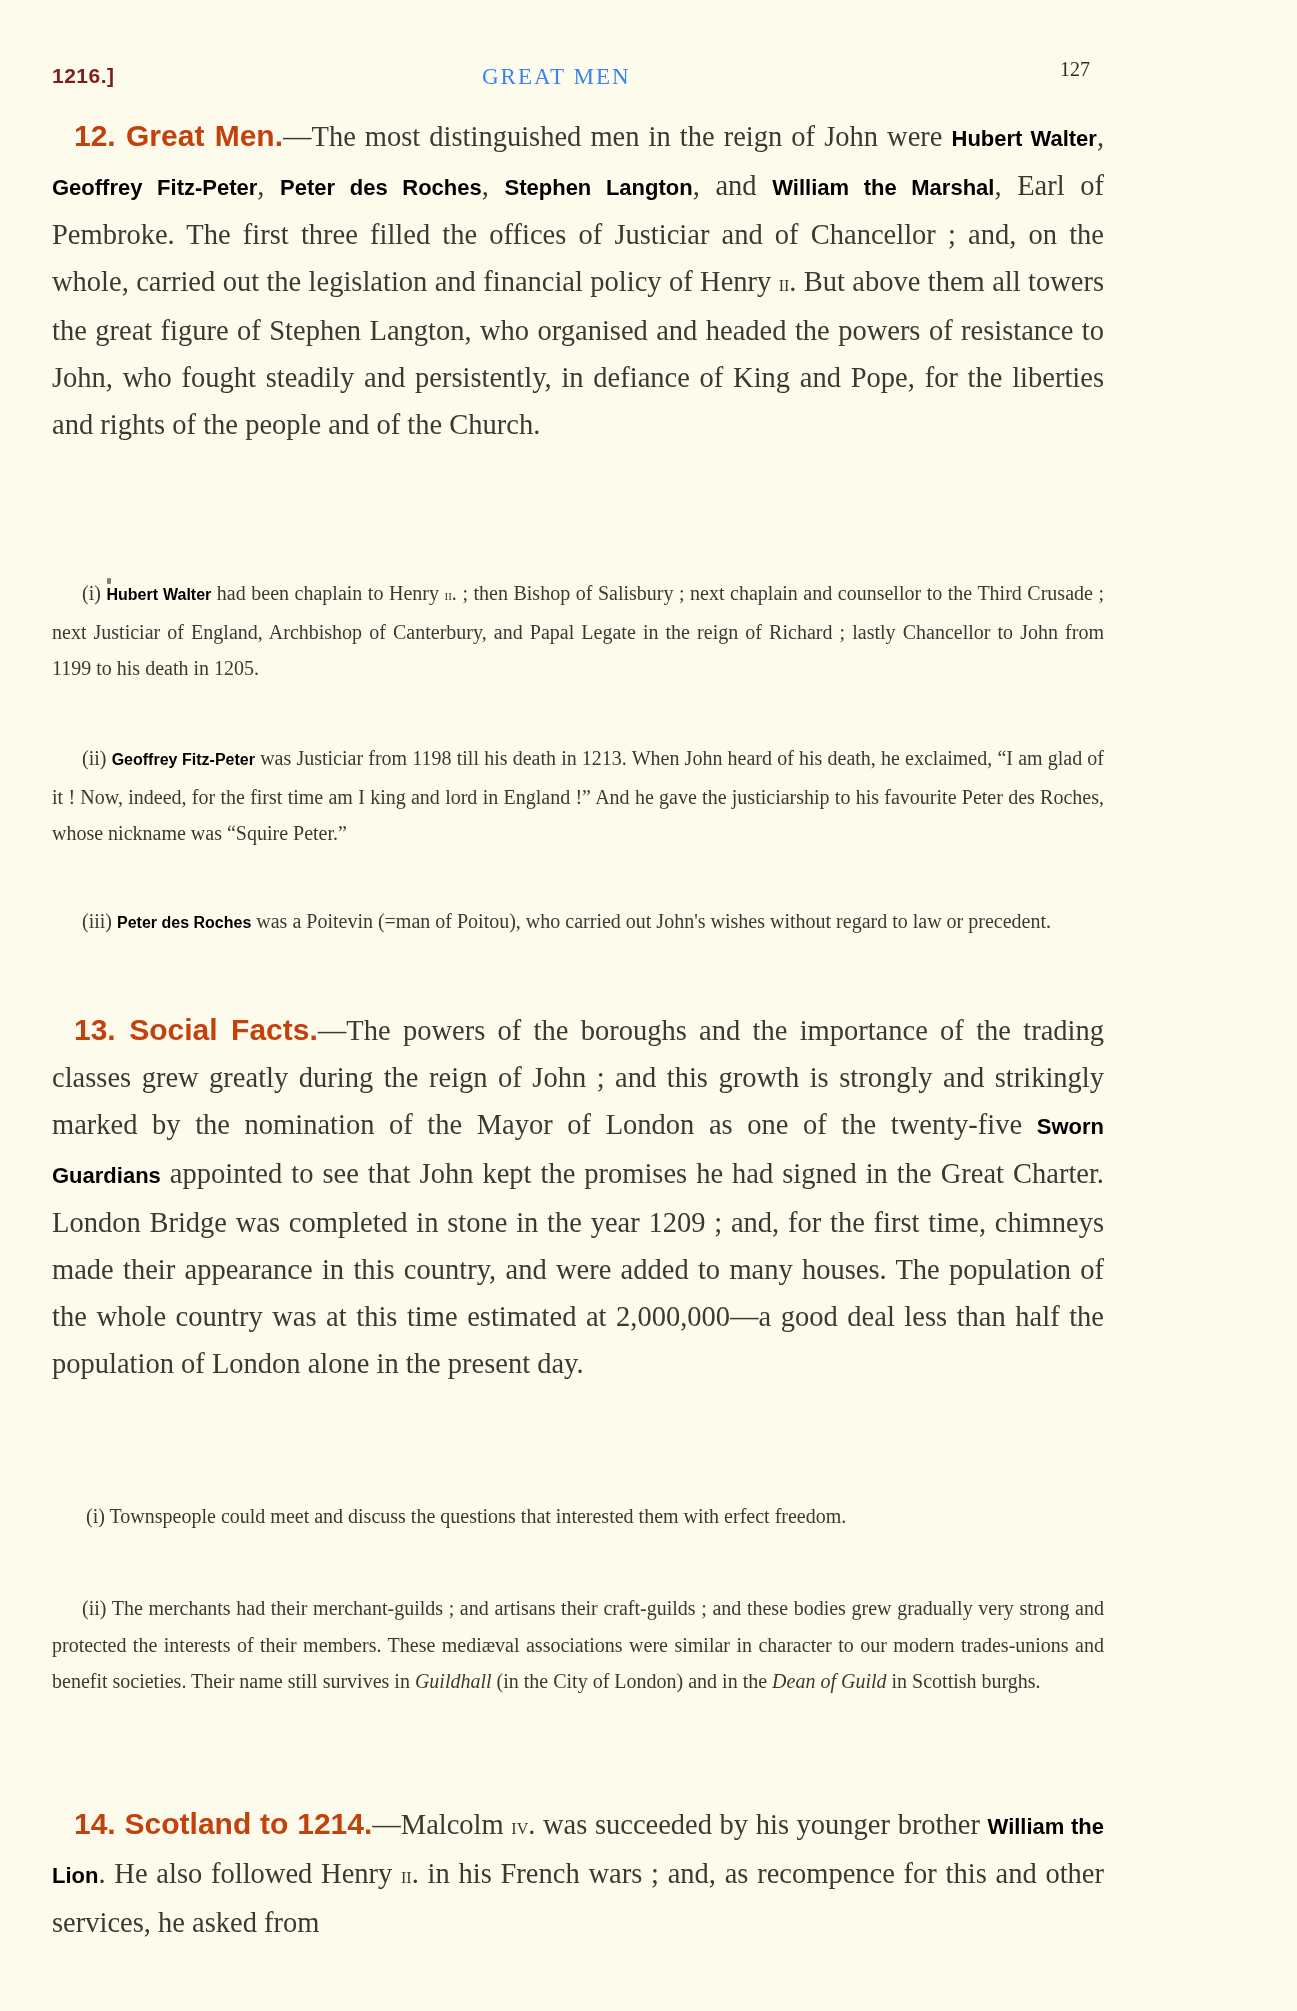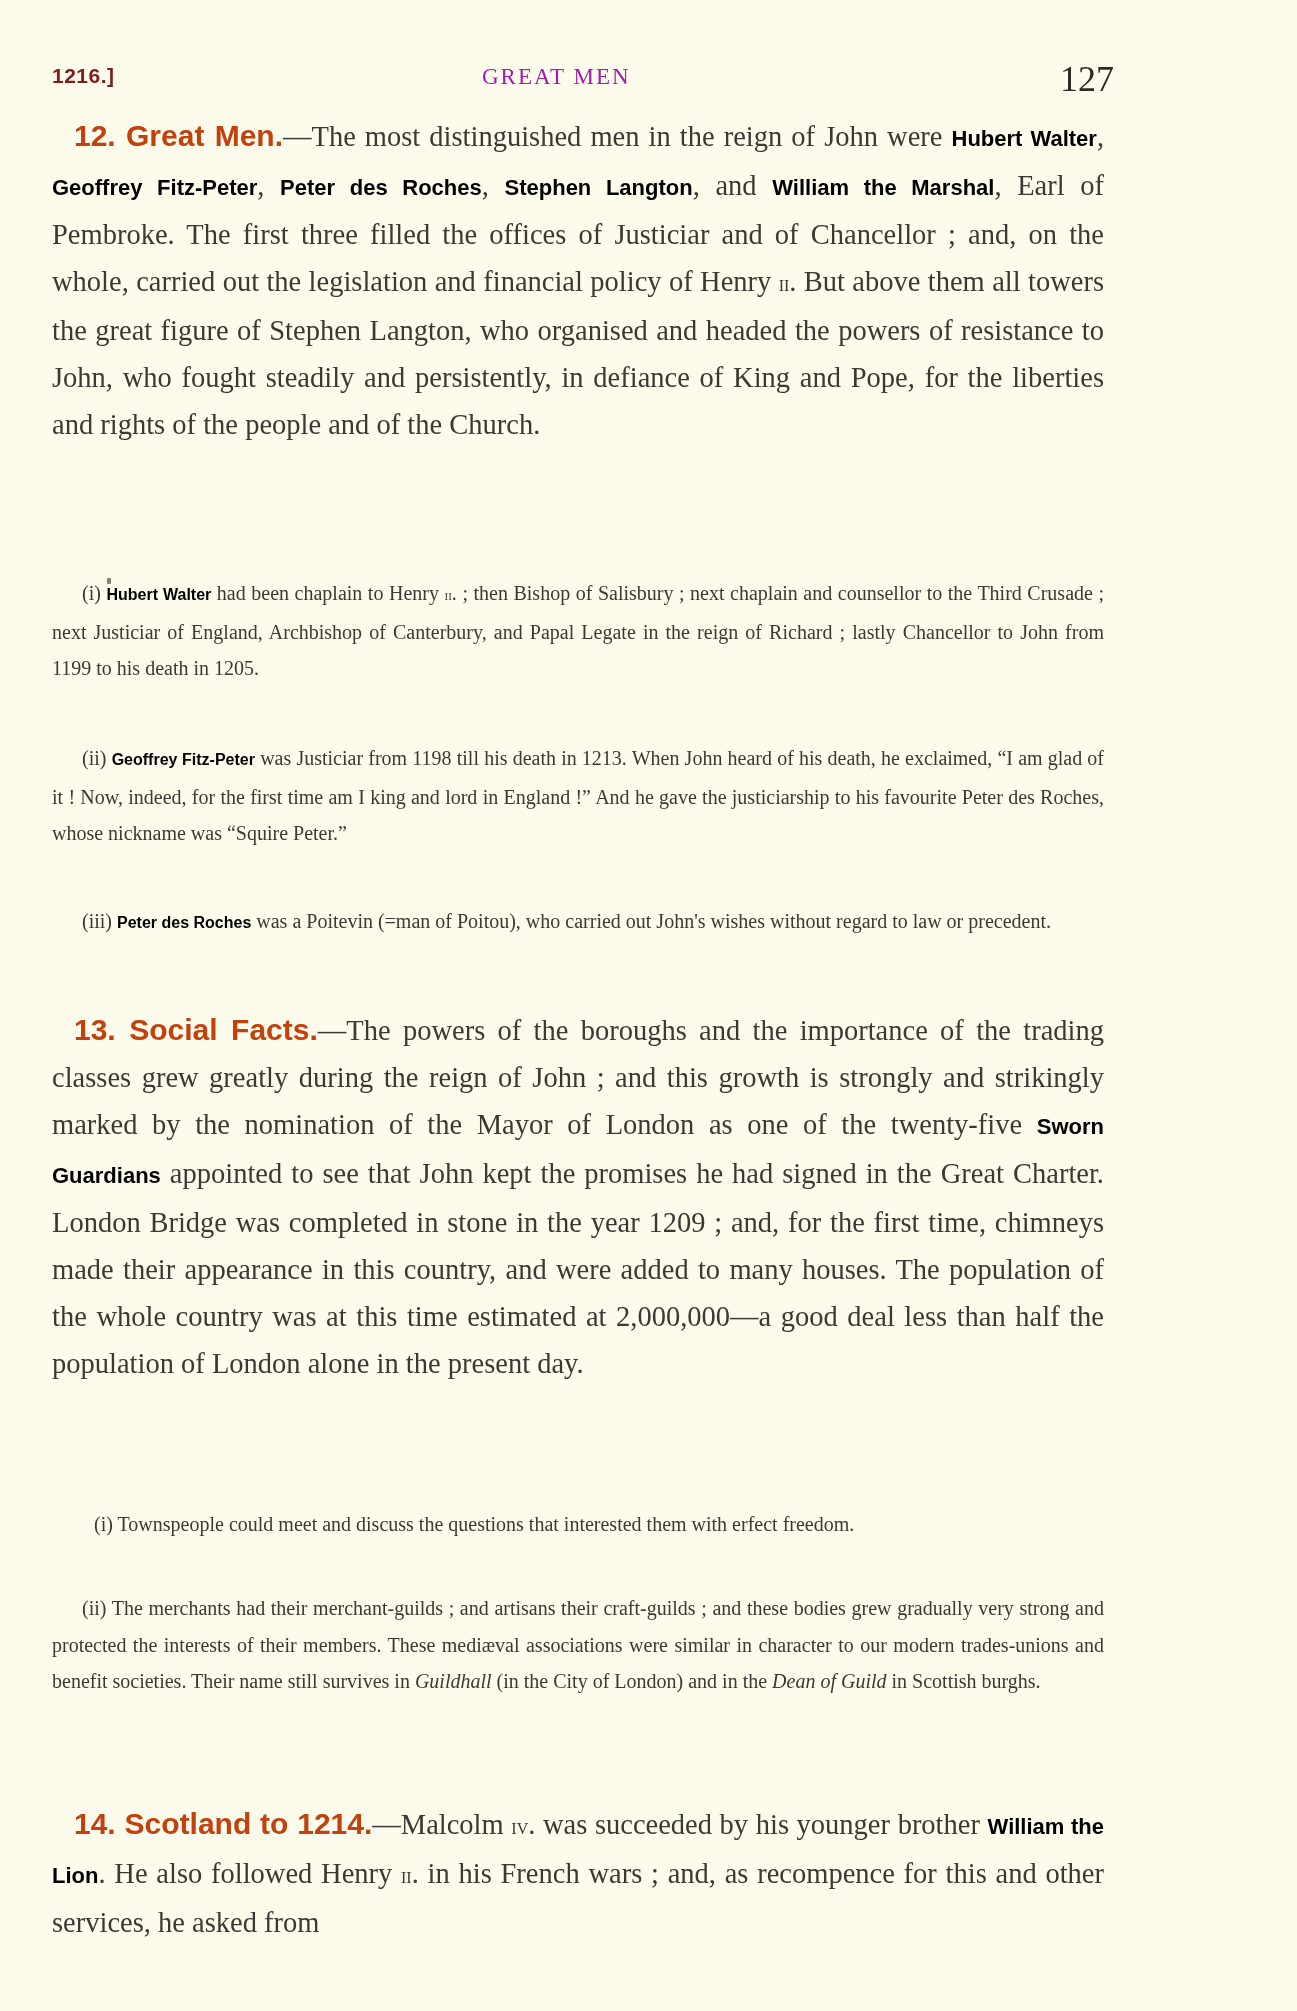--- a/index.html
+++ b/index.html
@@ -27,25 +27,25 @@
       font-family: "Liberation Serif", serif;
     }
     .rh-left {
       position: absolute; left: 0; top: 6px;
       font-family: "Liberation Sans", sans-serif;
       font-weight: bold; font-size: 21px; letter-spacing: 0.5px;
       color: #7f1d1d;
     }
     .rh-center {
       position: absolute; left: 430px; top: 6px;
-      font-size: 23px; letter-spacing: 2px; color: #a21caf;
+      font-size: 23px; letter-spacing: 2px; color: #3b82f6;
     }
     .rh-right {
       position: absolute; left: 1008px; top: 0px;
-      font-size: 36px; color: #2e2a26;
+      font-size: 20px; color: #2e2a26;
     }
     .main-para {
       position: absolute;
       left: 0;
       width: 1052px;
       font-size: 28.5px;
       line-height: 47px;
       text-align: justify;
       color: #3c3833;
     }
@@ -97,19 +97,19 @@
   <div class="stray-mark"></div>
 
   <p class="note" style="top:575px; margin:0;"><span class="marker">(i)</span> <span class="bold-name">Hubert Walter</span><span> had been chaplain to Henry </span><span class="smallcaps">ii</span><span>. ; then Bishop of Salisbury ; next chaplain and counsellor to the Third Crusade ; next Justiciar of England, Archbishop of Canterbury, and Papal Legate in the reign of Richard ; lastly Chancellor to John from 1199 to his death in 1205.</span></p>
 
   <p class="note" style="top:740px; margin:0;"><span class="marker">(ii)</span> <span class="bold-name">Geoffrey Fitz-Peter</span><span> was Justiciar from 1198 till his death in 1213. When John heard of his death, he exclaimed, “I am glad of it ! Now, indeed, for the first time am I king and lord in England !” And he gave the justiciarship to his favourite Peter des Roches, whose nickname was “Squire Peter.”</span></p>
 
   <p class="note" style="top:903px; margin:0;"><span class="marker">(iii)</span> <span class="bold-name">Peter des Roches</span><span> was a Poitevin (=man of Poitou), who carried out John's wishes without regard to law or precedent.</span></p>
 
   <p class="main-para" style="top:1006px; margin:0;"><span class="sec-head"><span>13.</span> <span>Social Facts.</span></span><span>—</span><span>The powers of the boroughs and the import­ance of the trading classes grew greatly during the reign of John ; and this growth is strongly and strikingly marked by the nomination of the Mayor of London as one of the twenty-five </span><span class="bold-name">Sworn Guardians</span><span> appointed to see that John kept the promises he had signed in the Great Charter. London Bridge was completed in stone in the year 1209 ; and, for the first time, chimneys made their appearance in this country, and were added to many houses. The population of the whole country was at this time estimated at 2,000,000—a good deal less than half the population of London alone in the present day.</span></p>
 
-  <p class="note" style="top:1494px; margin:12px;"><span class="marker">(i)</span><span> Townspeople could meet and discuss the questions that interested them with erfect freedom.</span></p>
+  <p class="note" style="top:1494px; margin:4px;"><span class="marker">(i)</span><span> Townspeople could meet and discuss the questions that interested them with erfect freedom.</span></p>
 
   <p class="note" style="top:1590px; margin:0;"><span class="marker">(ii)</span><span> The merchants had their merchant-guilds ; and artisans their craft-guilds ; and these bodies grew gradually very strong and protected the interests of their members. These mediæval associations were similar in character to our modern trades-unions and benefit societies. Their name still survives in </span><em>Guildhall</em><span> (in the City of London) and in the </span><em>Dean of Guild</em><span> in Scottish burghs.</span></p>
 
   <p class="main-para" style="top:1800px; margin:0;"><span class="sec-head"><span>14.</span> <span>Scotland to 1214.</span></span><span>—</span><span>Malcolm </span><span class="smallcaps">iv</span><span>. was succeeded by his younger brother </span><span class="bold-name">William the Lion</span><span>. He also followed Henry </span><span class="smallcaps">ii</span><span>. in his French wars ; and, as recompence for this and other services, he asked from</span></p>
 
 </div>
 
 </body></html>

